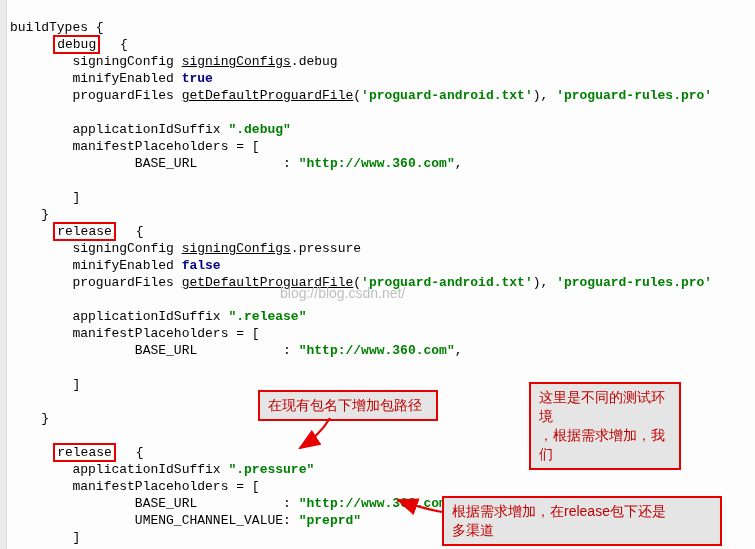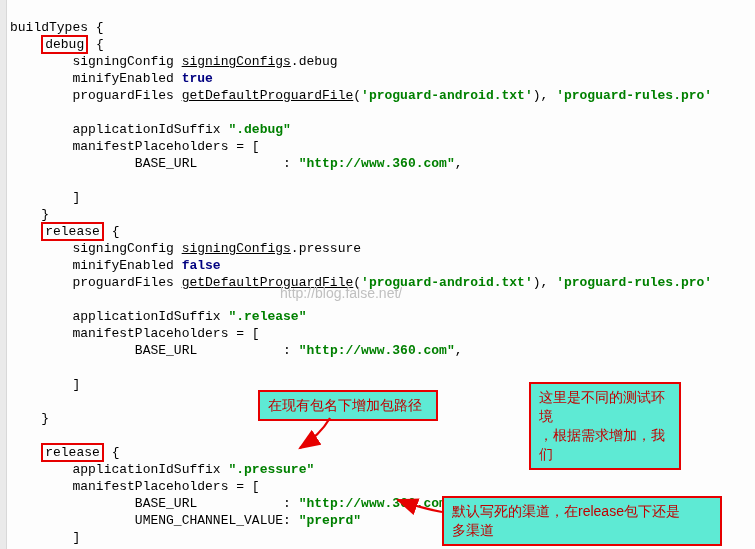--- a/index.html
+++ b/index.html
@@ -30,34 +30,34 @@
     white-space: pre;
     line-height: 17px;
   }
   .kw { color: #000080; font-weight: bold; } 
   .str { color: #008000; font-weight: bold; }
   .und { text-decoration: underline; }
   .fn { text-decoration: underline; }
   .boxed {
     border: 2px solid #e60000;
     padding: 0 2px;
-    margin: -2px 0;
+    margin: -2px 12px;
     display: inline-block;
     line-height: 15px;
   }
   .watermark {
     position: absolute;
     color: #c0c0c0;
     font-family: Arial, sans-serif;
     font-size: 14px;
     pointer-events: none;
   }
   .callout {
     position: absolute;
-    background: #5eead4;
+    background: #e5e5e5;
     border: 2px solid #e60000;
     padding: 4px 8px;
     font-family: "Microsoft YaHei", SimSun, Arial, sans-serif;
     font-size: 14px;
     color: #c00000;
     line-height: 1.35;
     box-sizing: border-box;
   }
   svg.overlay {
     position: absolute;
@@ -99,33 +99,33 @@
     <span class="boxed"><span>release</span></span> <span>{</span>
         <span>applicationIdSuffix </span><span class="str">".pressure"</span>
         <span>manifestPlaceholders = [</span>
                 <span>BASE_URL</span>           <span>: </span><span class="str">"http://www.360.com"</span><span>,</span>
                 <span>UMENG_CHANNEL_VALUE</span><span>: </span><span class="str">"preprd"</span>
         <span>]</span>
     <span>}</span>
 
 </div>
 
-<div class="watermark" style="left:280px; top:285px;">http://blog.false.net/</div>
+<div class="watermark" style="left:280px; top:285px;">blog://blog.csdn.net/</div>
 
 <div class="callout" style="left:258px; top:390px; width:180px;">
   <span>在现有包名下增加包路径</span>
 </div>
 
 <div class="callout" style="left:529px; top:382px; width:152px;">
   <span>这里是不同的测试环境</span><br>
   <span>，根据需求增加，我们</span><br>
 </div>
 
 <div class="callout" style="left:442px; top:496px; width:280px;">
-  <span>默认写死的渠道，在release包下还是</span><br>
+  <span>根据需求增加，在release包下还是</span><br>
   <span>多渠道</span>
 </div>
 
 <svg class="overlay" width="755" height="549">
   <defs>
     <marker id="arrowhead" markerWidth="10" markerHeight="8" refX="9" refY="4" orient="auto">
       <polygon points="0 0, 10 4, 0 8" fill="#e60000"></polygon>
     </marker>
   </defs>
 

